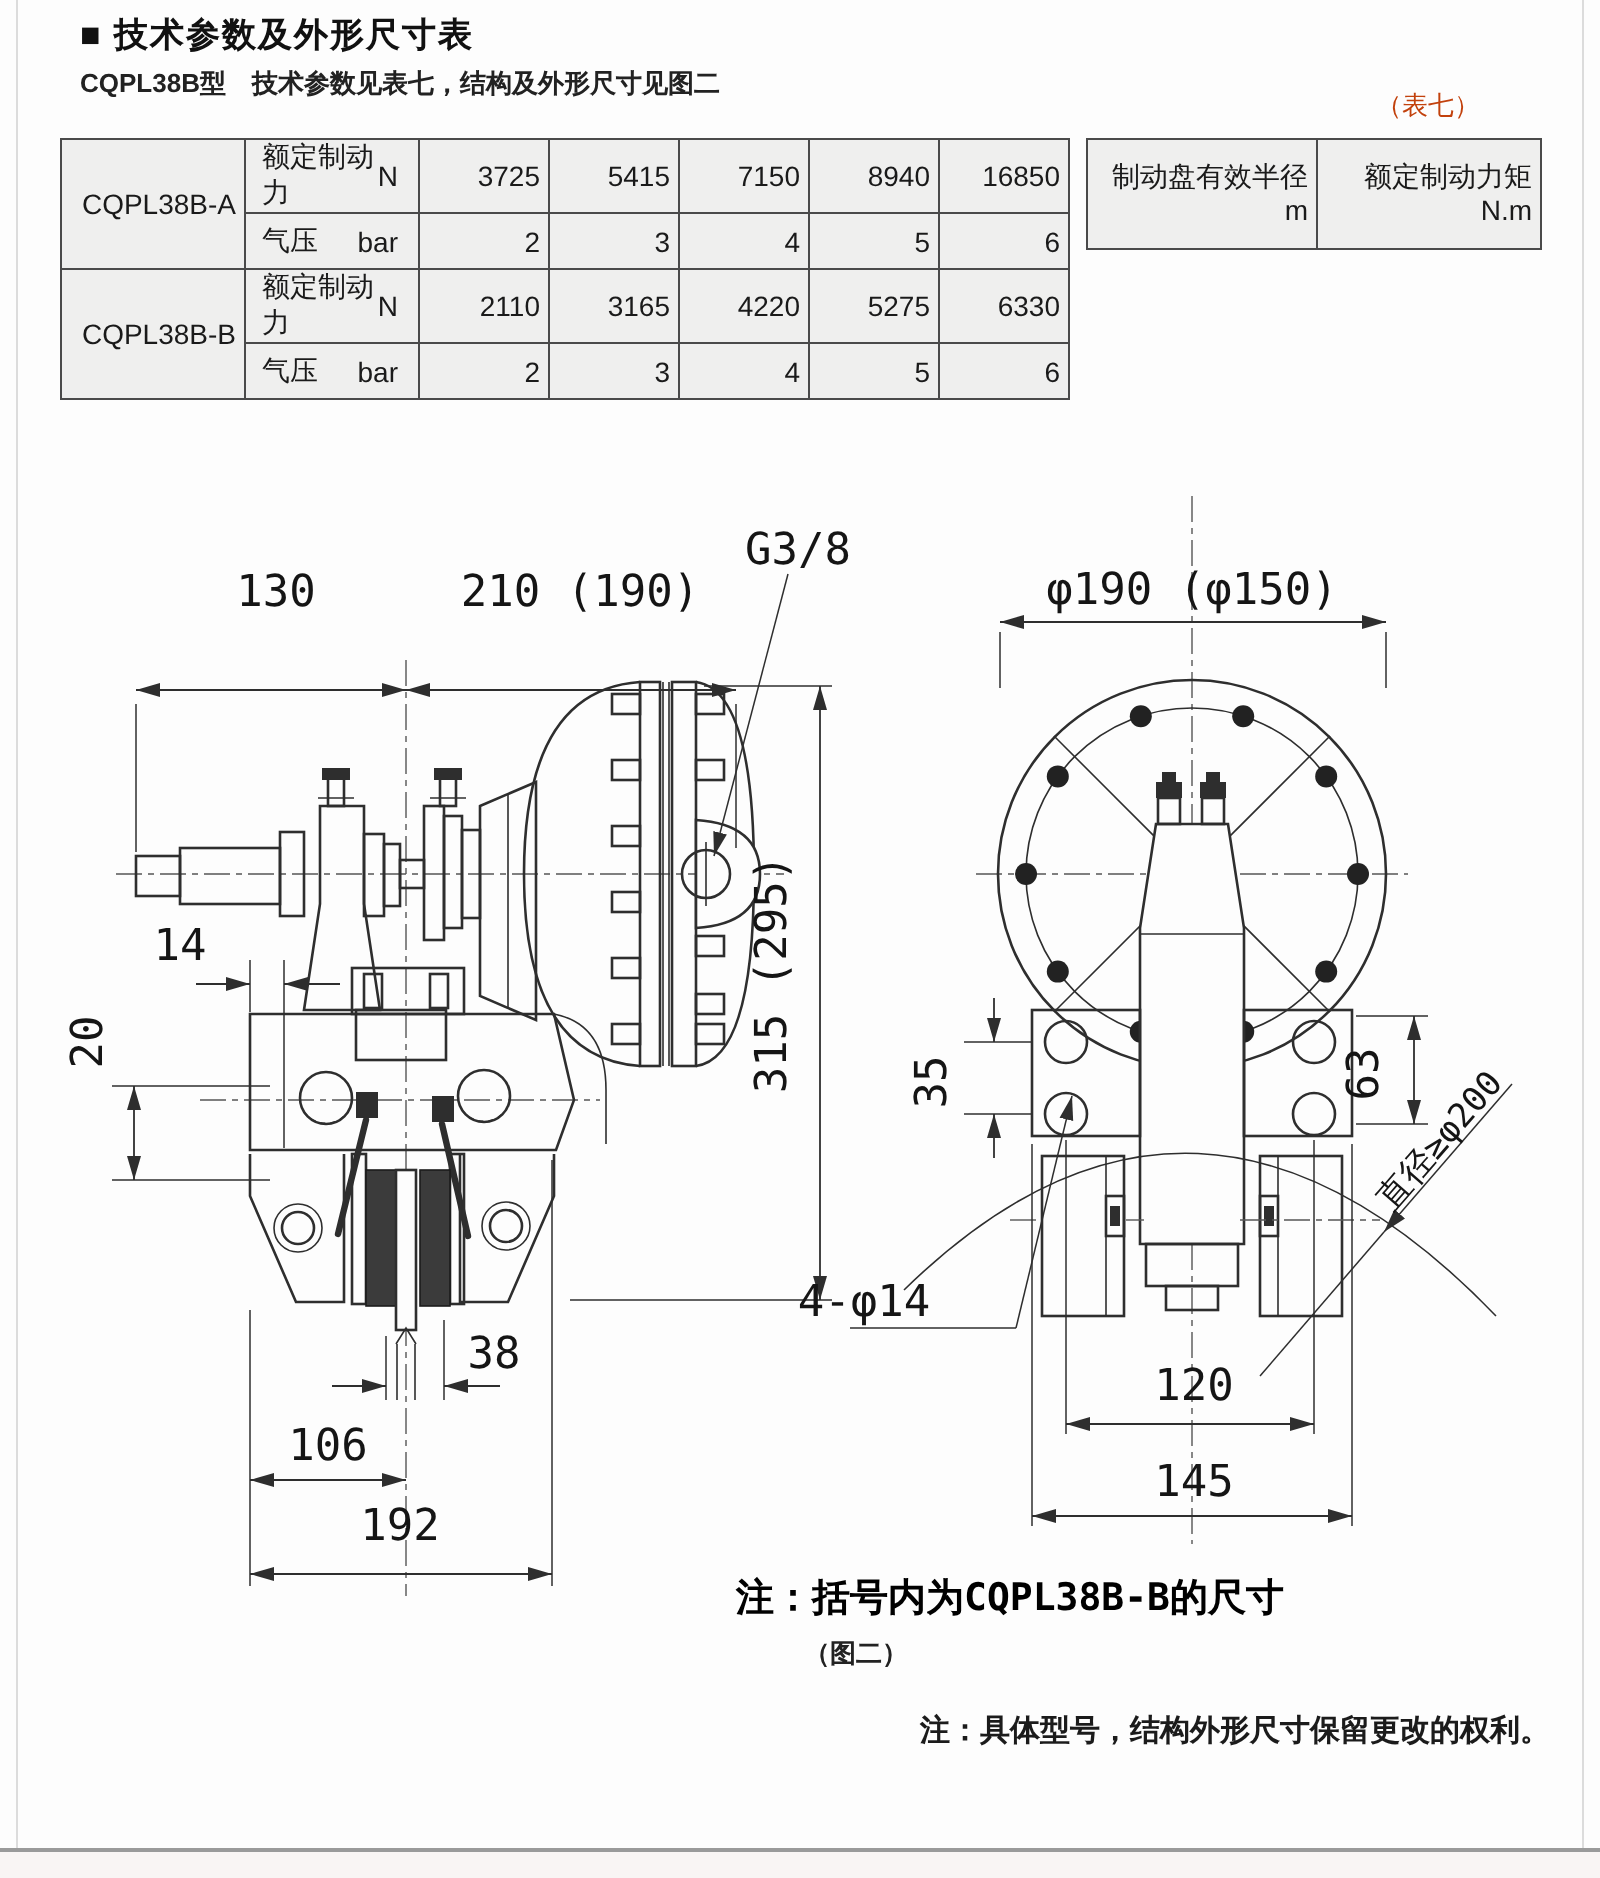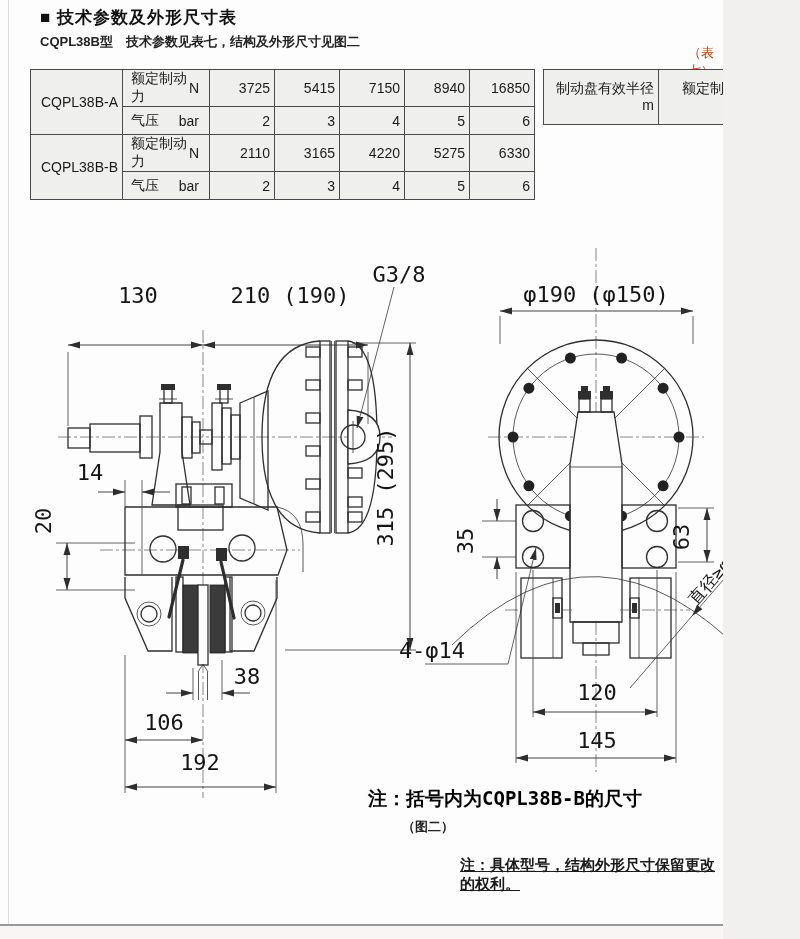--- a/index.html
+++ b/index.html
@@ -1,17 +1,17 @@
 <!DOCTYPE html>
 <html><head>
 <meta charset="utf-8">
 <style>
   html,body{margin:0;padding:0;}
   body{width:800px;height:939px;background:#f2f0ef;font-family:"Liberation Sans",sans-serif;}
-  .page{position:relative;width:723px;height:939px;background:#fdfdfd;overflow:hidden;}
+  .page{position:relative;width:800px;height:939px;background:#fdfdfd;overflow:hidden;}
   .frame-l{position:absolute;left:8px;top:0;width:1px;height:925px;background:#dcdcdc;}
   .frame-r{position:absolute;left:791px;top:0;width:1px;height:925px;background:#dcdcdc;}
   .frame-b{position:absolute;left:0;top:924px;width:800px;height:2px;background:#9a9a9a;}
   .frame-below{position:absolute;left:0;top:926px;width:800px;height:13px;background:#f9f5f4;}
 
   .title-row{position:absolute;left:40px;top:6px;font-size:17px;font-weight:bold;color:#111;letter-spacing:1px;}
   .subtitle{position:absolute;left:40px;top:33px;font-size:13px;font-weight:bold;color:#222;}
   .table-tag{position:absolute;left:688px;top:44px;font-size:13px;color:#c2410c;}
 
   table.ptable{border-collapse:collapse;position:absolute;table-layout:fixed;}
@@ -21,21 +21,21 @@
   table.main td{height:27px;}
   table.main td.param-cell{text-align:left;}
   .param-wrap{display:flex;justify-content:space-between;align-items:center;padding:0 6px 0 4px;}
   table.side{left:543px;top:69px;width:227px;}
   table.side td{height:54px;line-height:17px;}
   table.ptable{border:1.5px solid #3a3a3a;}
 
   .note1{position:absolute;left:368px;top:786px;font-size:19px;font-weight:700;color:#000000;
     font-family:"DejaVu Sans Mono","Liberation Sans",monospace;}
   .fig-tag{position:absolute;left:368px;top:818px;font-size:13px;font-weight:600;color:#222;margin-left:34px;}
-  .note2{position:absolute;left:460px;top:856px;font-size:15px;font-weight:700;color:#1b1b1b;text-decoration:underline;}
+  .note2{position:absolute;left:460px;top:856px;font-size:15px;font-weight:700;color:#1b1b1b;}
 
   svg.draw{position:absolute;left:0;top:200px;}
   .ol{fill:none;stroke:#2e2e2e;stroke-width:1.3;}
   .olw{fill:#fdfdfd;stroke:#2e2e2e;stroke-width:1.3;}
   .thin{fill:none;stroke:#2e2e2e;stroke-width:0.8;}
   .cl{fill:none;stroke:#555;stroke-width:0.7;stroke-dasharray:13 3 3 3;}
   .dim{fill:none;stroke:#2e2e2e;stroke-width:0.9;}
   .ext{fill:none;stroke:#2e2e2e;stroke-width:0.75;}
   .dk{fill:#2e2e2e;stroke:none;}
   .pad{fill:#3b3b3b;stroke:#1c1c1c;stroke-width:0.8;}

